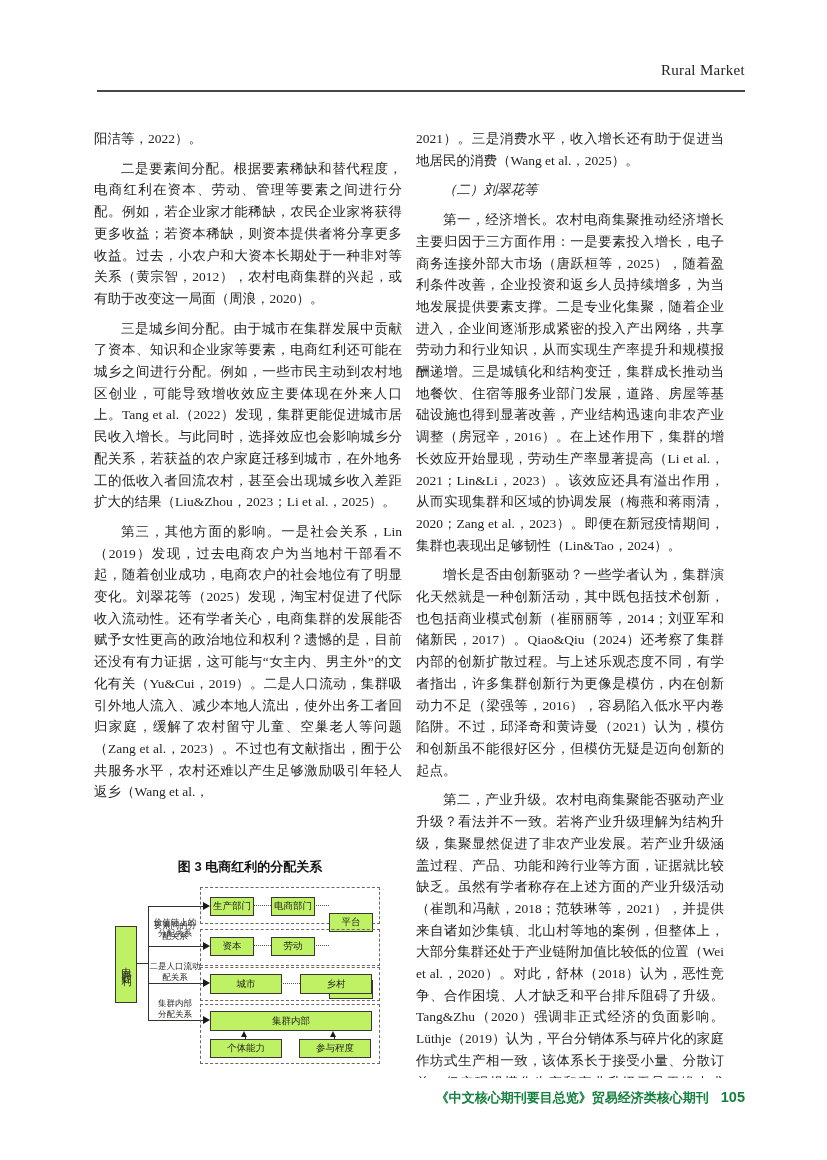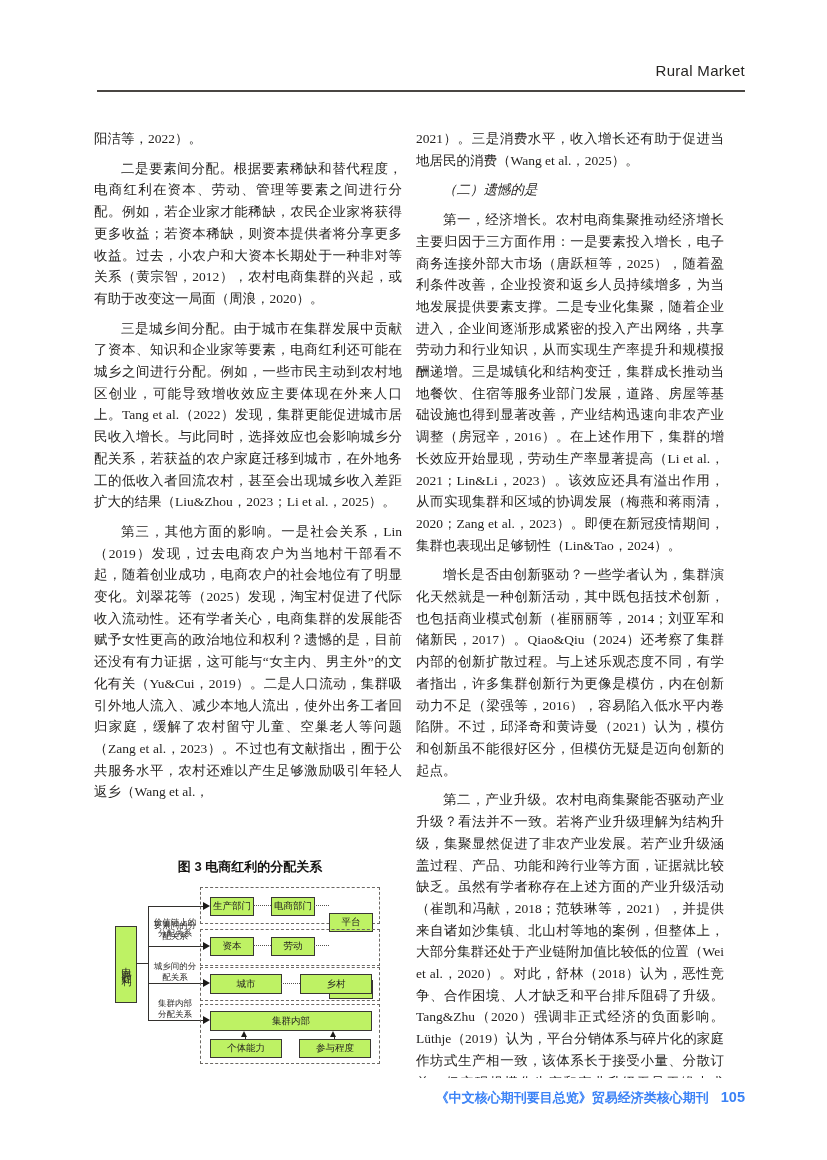--- a/index.html
+++ b/index.html
@@ -1,19 +1,19 @@
 <!DOCTYPE html>
 <html><head>
 <meta charset="utf-8">
 <style>
   html,body{margin:0;padding:0;background:#ffffff;}
   .page{position:relative;width:827px;height:1160px;background:#ffffff;overflow:hidden;
         font-family:"Liberation Serif","DejaVu Serif",serif;color:#1e1c1a;}
   
-  .running-head{position:absolute;top:62px;right:82px;font-family:Liberation Sans, sans-serif;
+  .running-head{position:absolute;top:62px;right:82px;font-family:Liberation Serif, serif;
         font-size:15px;letter-spacing:.3px;color:#262422;}
   .head-rule{position:absolute;top:90px;left:97px;width:648px;height:2px;background:#4a4643;}
   
   .col{position:absolute;top:120px;width:324px;font-size:13.5px;line-height:21.7px;
         text-align:justify;overflow:hidden;color:#211f1d;}
   .col-left{left:86px;height:740px;}
   .col-right{left:408px;height:958px;}
   .para{margin:8px;text-indent:2em;}
   .para.noindent{text-indent:0;}
   .para.kai{font-style:italic;}
@@ -29,21 +29,21 @@
   .hline{position:absolute;height:1px;background:#33302d;}
   .vline{position:absolute;width:1px;background:#33302d;}
   .dotline{position:absolute;height:0;border-top:1.5px dotted #55514d;}
   .arrow-r{position:absolute;width:0;height:0;border-left:7px solid #1c1a18;
         border-top:4px solid transparent;border-bottom:4px solid transparent;}
   .arrow-u{position:absolute;width:0;height:0;border-bottom:6px solid #1c1a18;
         border-left:3.5px solid transparent;border-right:3.5px solid transparent;}
   .blabel{position:absolute;width:56px;text-align:center;font-size:8.5px;line-height:10.5px;color:#2a2826;}
   
   .footer{position:absolute;top:1089px;right:82px;font-family:"Liberation Sans","DejaVu Sans",sans-serif;
-        font-weight:bold;font-size:13px;color:#3b82f6;text-align:right;}
+        font-weight:bold;font-size:13px;color:#15803d;text-align:right;}
   .footer .pagenum{margin-left:12px;font-size:14.5px;}
 </style>
 </head>
 <body>
 
 <div class="page">
 
   <div class="running-head">Rural Market</div>
   <div class="head-rule"></div>
 
@@ -84,21 +84,21 @@
       <div class="dashrect" style="left:115px;top:45px;width:178px;height:35px;"></div>
       <div class="nodebox" style="left:125px;top:53px;width:42px;height:17px;">资本</div>
       <div class="dotline" style="left:168px;top:61px;width:18px;"></div>
       <div class="nodebox" style="left:186px;top:53px;width:42px;height:17px;">劳动</div>
       <div class="dotline" style="left:229px;top:61px;width:15px;"></div>
       <div class="nodebox" style="left:244px;top:53px;width:42px;height:17px;margin-top:43px;">管理</div>
 
       <div class="hline" style="left:63px;top:99px;width:56px;"></div>
       <div class="arrow-r" style="left:118px;top:95px;"></div>
       <div class="blabel" style="left:62px;top:77px;">
-        <div>城乡间的分</div>
+        <div>二是人口流动</div>
         <div>配关系</div>
       </div>
       <div class="dashrect" style="left:115px;top:83px;width:178px;height:32px;"></div>
       <div class="nodebox" style="left:125px;top:90px;width:70px;height:18px;" data_bind_placeholder="">城市</div>
       <div class="dotline" style="left:196px;top:99px;width:19px;"></div>
       <div class="nodebox" style="left:215px;top:90px;width:70px;height:18px;">乡村</div>
 
       <div class="hline" style="left:63px;top:136px;width:56px;"></div>
       <div class="arrow-r" style="left:118px;top:132px;"></div>
       <div class="blabel" style="left:62px;top:114px;">
@@ -112,21 +112,21 @@
       <div class="nodebox" style="left:125px;top:155px;width:70px;height:17px;">个体能力</div>
       <div class="vline" style="left:249px;top:151px;height:4px;"></div>
       <div class="arrow-u" style="left:245px;top:147px;"></div>
       <div class="nodebox" style="left:214px;top:155px;width:70px;height:17px;">参与程度</div>
 
     </div>
   </div>
 
   <div class="col col-right">
     <p class="para noindent">2021）。三是消费水平，收入增长还有助于促进当地居民的消费（Wang et al.，2025）。</p>
-    <p class="para kai">（二）遗憾的是</p>
+    <p class="para kai">（二）刘翠花等</p>
     <p class="para">第一，经济增长。农村电商集聚推动经济增长主要归因于三方面作用：一是要素投入增长，电子商务连接外部大市场（唐跃桓等，2025），随着盈利条件改善，企业投资和返乡人员持续增多，为当地发展提供要素支撑。二是专业化集聚，随着企业进入，企业间逐渐形成紧密的投入产出网络，共享劳动力和行业知识，从而实现生产率提升和规模报酬递增。三是城镇化和结构变迁，集群成长推动当地餐饮、住宿等服务业部门发展，道路、房屋等基础设施也得到显著改善，产业结构迅速向非农产业调整（房冠辛，2016）。在上述作用下，集群的增长效应开始显现，劳动生产率显著提高（Li et al.，2021；Lin&amp;Li，2023）。该效应还具有溢出作用，从而实现集群和区域的协调发展（梅燕和蒋雨清，2020；Zang et al.，2023）。即便在新冠疫情期间，集群也表现出足够韧性（Lin&amp;Tao，2024）。</p>
     <p class="para">增长是否由创新驱动？一些学者认为，集群演化天然就是一种创新活动，其中既包括技术创新，也包括商业模式创新（崔丽丽等，2014；刘亚军和储新民，2017）。Qiao&amp;Qiu（2024）还考察了集群内部的创新扩散过程。与上述乐观态度不同，有学者指出，许多集群创新行为更像是模仿，内在创新动力不足（梁强等，2016），容易陷入低水平内卷陷阱。不过，邱泽奇和黄诗曼（2021）认为，模仿和创新虽不能很好区分，但模仿无疑是迈向创新的起点。</p>
     <p class="para">第二，产业升级。农村电商集聚能否驱动产业升级？看法并不一致。若将产业升级理解为结构升级，集聚显然促进了非农产业发展。若产业升级涵盖过程、产品、功能和跨行业等方面，证据就比较缺乏。虽然有学者称存在上述方面的产业升级活动（崔凯和冯献，2018；范轶琳等，2021），并提供来自诸如沙集镇、北山村等地的案例，但整体上，大部分集群还处于产业链附加值比较低的位置（Wei et al.，2020）。对此，舒林（2018）认为，恶性竞争、合作困境、人才缺乏和平台排斥阻碍了升级。Tang&amp;Zhu（2020）强调非正式经济的负面影响。Lüthje（2019）认为，平台分销体系与碎片化的家庭作坊式生产相一致，该体系长于接受小量、分散订单，但实现规模化生产和产业升级无异于缘木求鱼。如何推动集群升级？学者们强调外部网络和本地能力的作用（Zhang et al.，2022；Chu et al.，2023）。其中，本地能力包括生产技术、支持机构和制度环境。</p>
     <p class="para">农村电商集群能否实现绿色和安全发展？虽然 Gao et al.（2022）发现，电子商务帮助宿迁市耿车镇走上绿色发展道路，但更多学者担心，集群会破坏当地生态和生产</p>
   </div>
 
   <div class="footer">
     <span>《中文核心期刊要目总览》贸易经济类核心期刊</span><span class="pagenum">105</span>
   </div>
 

